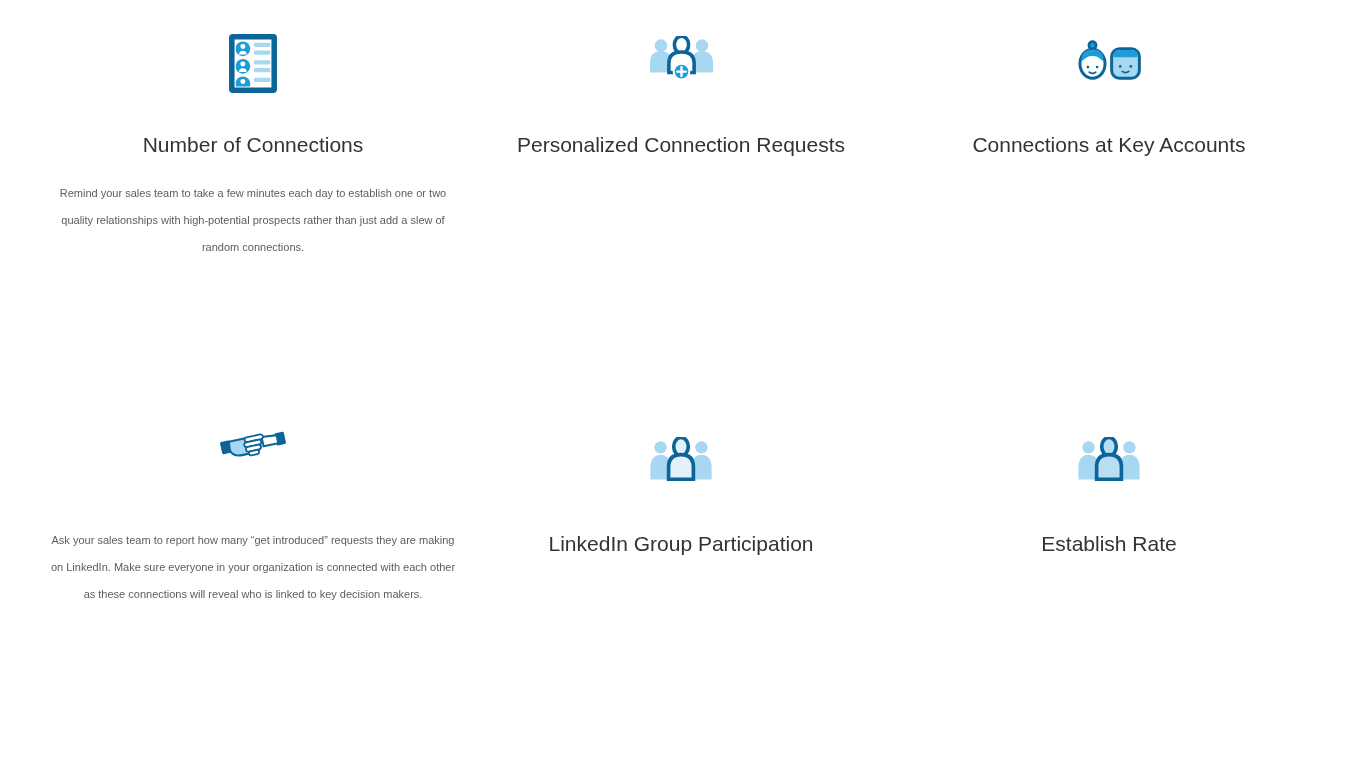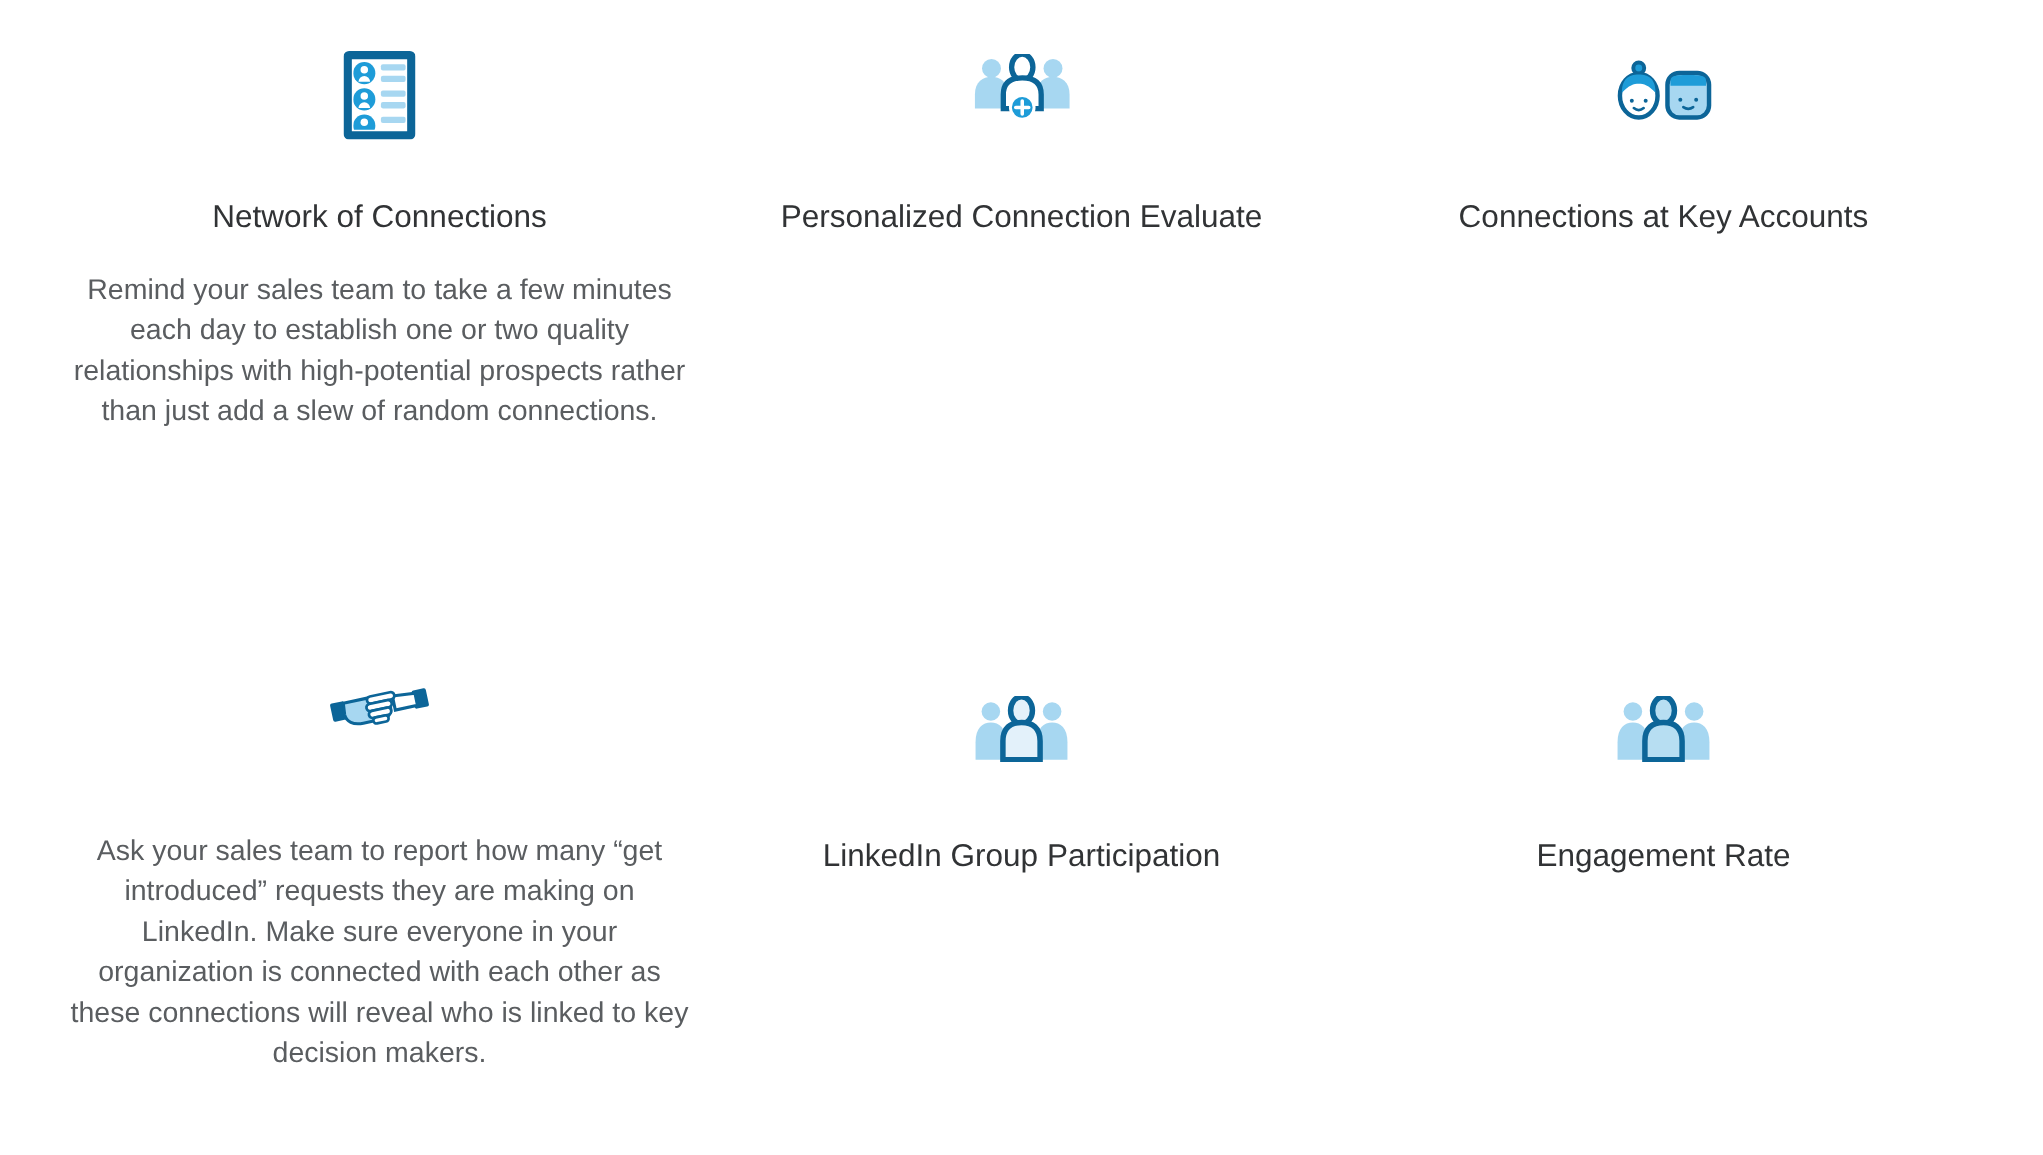--- a/index.html
+++ b/index.html
@@ -25,21 +25,21 @@
   .card h2 {
     margin:0;
     font-size:21px;
     line-height:26px;
     font-weight:400;
     color:#313335;
   }
   .card p {
     margin:22px auto 0 auto;
     max-width:414px;
-    font-size:19px;
+    font-size:11px;
     line-height:27px;
     color:#5a5d60;
   }
   
   .pale  .center-fill { fill:#e3f1fa; }
   .lite  .center-fill { fill:#b7def2; }
 </style>
 </head>
 <body>
 
@@ -68,42 +68,42 @@
             <rect x="27" y="36.9" width="18" height="4.6" rx="1.5" fill="#a7d7f1"></rect>
           </g>
           <g>
             <circle cx="15" cy="54" r="8" fill="#1e9cd8"></circle>
             <circle cx="15" cy="51.6" r="2.7" fill="#ffffff"></circle>
             <rect x="27" y="47.5" width="18" height="4.6" rx="1.5" fill="#a7d7f1"></rect>
           </g>
         </g>
       </svg>
     </div>
-    <h2>Network of Connections</h2>
+    <h2>Number of Connections</h2>
     <p>Remind your sales team to take a few minutes each day to establish one or two quality relationships with high-potential prospects rather than just add a slew of random connections.</p>
   </section>
 
   <section class="card">
     <div class="iconbox ib-r1">
       <svg width="71" height="46" viewBox="0 0 90 58" style="margin-top:8px" aria-hidden="true">
         <g transform="translate(19,0)" fill="#a7d7f1">
           <circle cx="0" cy="12" r="8"></circle>
           <path d="M-14,46 L-14,34 C-14,23 -7,19 0,19 C7,19 14,23 14,34 L14,46 Z"></path>
         </g>
         <g transform="translate(71,0)" fill="#a7d7f1">
           <circle cx="0" cy="12" r="8"></circle>
           <path d="M-14,46 L-14,34 C-14,23 -7,19 0,19 C7,19 14,23 14,34 L14,46 Z"></path>
         </g>
         <ellipse cx="45" cy="11" rx="9" ry="11" fill="#ffffff" stroke="#0c6598" stroke-width="4.5"></ellipse>
         <path d="M29,46 L29,34 C29,24 35,20 45,20 C55,20 61,24 61,34 L61,46 Z" fill="#ffffff" stroke="#0c6598" stroke-width="4.5"></path>
         <circle cx="45" cy="45" r="10" fill="#1e9cd8" stroke="#ffffff" stroke-width="2.5"></circle>
         <path d="M45,39.5 L45,50.5 M39.5,45 L50.5,45" stroke="#ffffff" stroke-width="3" stroke-linecap="round"></path>
       </svg>
     </div>
-    <h2>Personalized Connection Evaluate</h2>
+    <h2>Personalized Connection Requests</h2>
   </section>
 
   <section class="card">
     <div class="iconbox ib-r1">
       <svg width="66" height="41" viewBox="0 0 100 62" style="margin-top:12px" aria-hidden="true">
 
         <circle cx="25" cy="8" r="5.5" fill="#1e9cd8" stroke="#0c6598" stroke-width="4"></circle>
         <ellipse cx="25" cy="36" rx="19" ry="22" fill="#ffffff" stroke="#0c6598" stroke-width="4.5"></ellipse>
         <path d="M8,33 C8,19 14.5,14.5 25,14.5 C35.5,14.5 42,19 42,33 C35,25.5 30,24 25,24 C20,24 15,25.5 8,33 Z" fill="#1e9cd8"></path>
         <circle cx="18" cy="41" r="2" fill="#0c6598"></circle>
@@ -164,16 +164,16 @@
           <path d="M-14,58 L-14,42 C-14,29 -7.5,24 0,24 C7.5,24 14,29 14,42 L14,58 Z"></path>
         </g>
         <g transform="translate(76,0)" fill="#a7d7f1">
           <circle cx="0" cy="14" r="8.5"></circle>
           <path d="M-14,58 L-14,42 C-14,29 -7.5,24 0,24 C7.5,24 14,29 14,42 L14,58 Z"></path>
         </g>
         <ellipse class="center-fill" cx="48" cy="13" rx="10" ry="12.5" fill="#b7def2" stroke="#0c6598" stroke-width="5"></ellipse>
         <path class="center-fill" d="M31,58 L31,41 C31,29 38,24 48,24 C58,24 65,29 65,41 L65,58 Z" fill="#b7def2" stroke="#0c6598" stroke-width="5"></path>
       </svg>
     </div>
-    <h2>Engagement Rate</h2>
+    <h2>Establish Rate</h2>
   </section>
 
 </div>
 
 </body></html>

